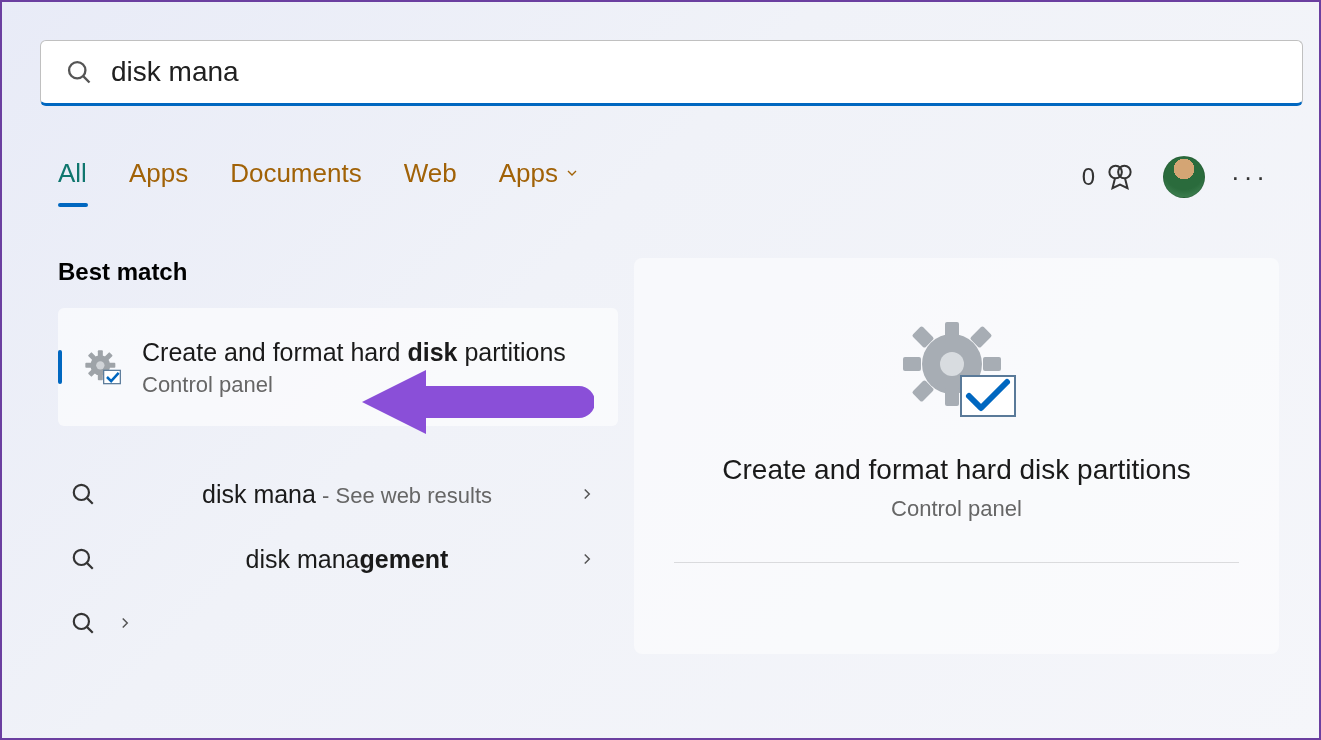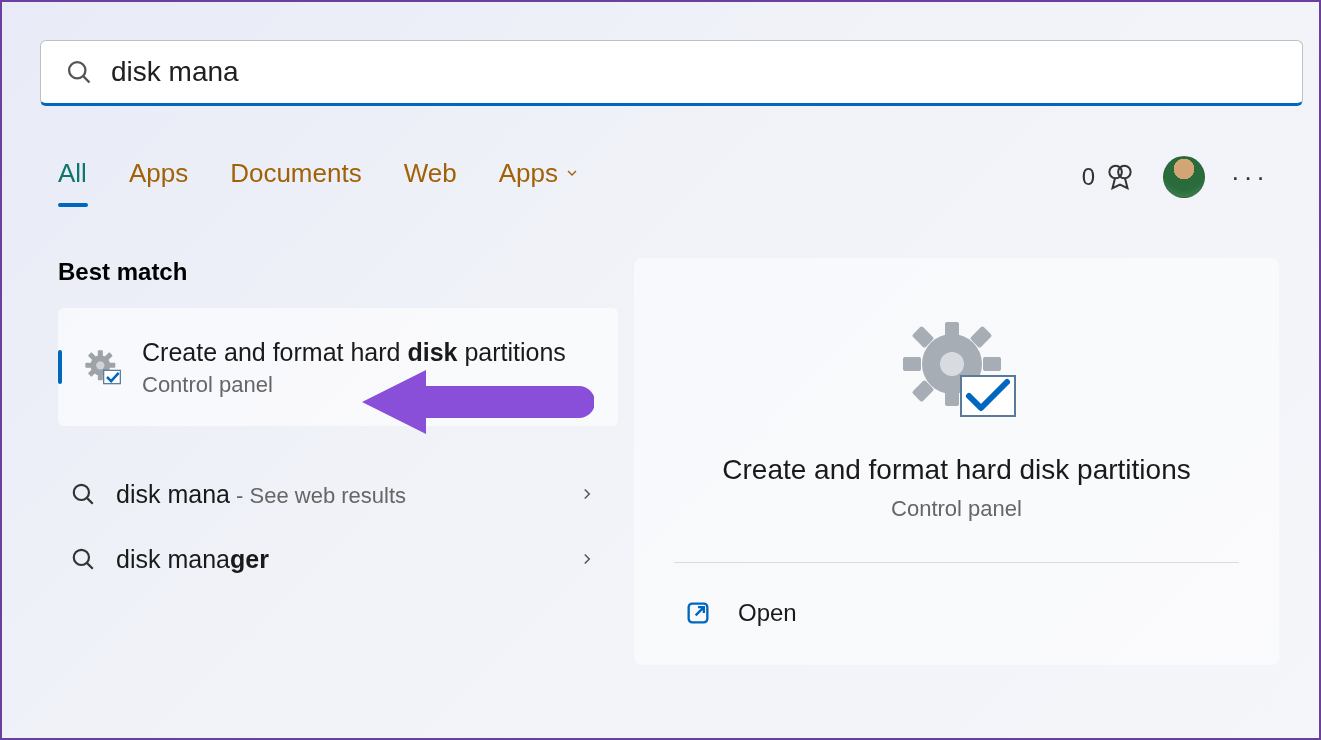--- a/index.html
+++ b/index.html
@@ -102,21 +102,21 @@
 }
 .bm-text { flex: 1; }
 .bm-title { font-size: 25px; color: #1a1a1a; line-height: 1.35; }
 .bm-sub { font-size: 22px; color: #666; margin-top: 2px; }
 
 .web-item {
   display: flex; align-items: center; padding: 18px 22px 18px 12px;
   font-size: 25px; color: #1a1a1a; cursor: pointer; border-radius: 6px;
 }
 .web-item .search-icon-svg { width: 26px; height: 26px; margin-right: 20px; color: #333;}
-.web-item-text { flex: 1; }
+.web-item-text { flex: 1; text-align: center; }
 .web-item-hint { color: #666; font-size: 22px; }
 .chevron-right { color: #555; }
 
 .preview-icon-wrap { display: flex; justify-content: center; margin-top: 28px; margin-bottom: 28px; }
 .preview-title { text-align: center; font-size: 28px; color: #1a1a1a; margin-bottom: 10px; }
 .preview-sub { text-align: center; font-size: 22px; color: #666; margin-bottom: 40px; }
 .divider { height: 1px; background: rgba(0,0,0,0.12); margin-bottom: 28px; }
 .action-row { display: flex; align-items: center; gap: 26px; padding: 8px 10px; cursor: pointer; font-size: 24px; color: #1a1a1a; border-radius: 6px; }
 .open-icon { width: 28px; height: 28px; color: #0067c0; }
 
@@ -202,21 +202,30 @@
     <span class="web-item-text">disk mana<b></b><span class="web-item-hint"> - See web results</span></span>
     <svg class="chevron-right" width="18" height="18" viewBox="0 0 24 24" fill="none" stroke="currentColor" stroke-width="2">
             <polyline points="9 6 15 12 9 18"></polyline>
           </svg>
   </div>
         <div class="web-item">
     <svg class="search-icon-svg" viewBox="0 0 24 24" fill="none" stroke="currentColor" stroke-width="2">
             <circle cx="10.5" cy="10.5" r="7"></circle>
             <line x1="21" y1="21" x2="15.8" y2="15.8"></line>
           </svg>
-    <span class="web-item-text">disk mana<b>ger</b><span class="web-item-hint"></span></span>
+    <span class="web-item-text">disk mana<b>gement</b><span class="web-item-hint"></span></span>
+    <svg class="chevron-right" width="18" height="18" viewBox="0 0 24 24" fill="none" stroke="currentColor" stroke-width="2">
+            <polyline points="9 6 15 12 9 18"></polyline>
+          </svg>
+  </div>
+        <div class="web-item">
+    <svg class="search-icon-svg" viewBox="0 0 24 24" fill="none" stroke="currentColor" stroke-width="2">
+            <circle cx="10.5" cy="10.5" r="7"></circle>
+            <line x1="21" y1="21" x2="15.8" y2="15.8"></line>
+          </svg>
     <svg class="chevron-right" width="18" height="18" viewBox="0 0 24 24" fill="none" stroke="currentColor" stroke-width="2">
             <polyline points="9 6 15 12 9 18"></polyline>
           </svg>
   </div>
       </div>
   </div>
 
   <div class="right-col">
     <div class="preview-icon-wrap">
       <svg width="120" height="110" viewBox="0 0 120 110">
@@ -232,27 +241,20 @@
           <rect x="17" y="68" width="18" height="14" rx="2" transform="rotate(-45 26 75)"></rect>
         </g>
         <circle cx="55" cy="48" r="12" fill="#d8dce0"></circle>
         <rect x="64" y="60" width="54" height="40" fill="#fff" stroke="#5a7a99" stroke-width="2"></rect>
         <path d="M72 80 L84 92 L110 66" stroke="#0067c0" stroke-width="6" fill="none" stroke-linecap="round" stroke-linejoin="round"></path>
       </svg>
     </div>
     <div class="preview-title">Create and format hard disk partitions</div>
     <div class="preview-sub">Control panel</div>
     <div class="divider"></div>
-    <div class="action-row">
-      <svg class="open-icon" viewBox="0 0 24 24" fill="none" stroke="currentColor" stroke-width="2">
-          <rect x="4" y="4" width="16" height="16" rx="3"></rect>
-          <path d="M10 14 L17 7 M12 7 H17 V12"></path>
-        </svg>
-      <span>Open</span>
-    </div>
   </div>
 </div>
 
 <svg class="arrow-annotation" width="240" height="90">
   <defs></defs>
   <path d="M 225 40 L 60 40" stroke="#8a4fd8" stroke-width="32" stroke-linecap="round" fill="none"></path>
   <polygon points="8,40 72,8 72,72" fill="#8a4fd8"></polygon>
 </svg>
 
 </body></html>

